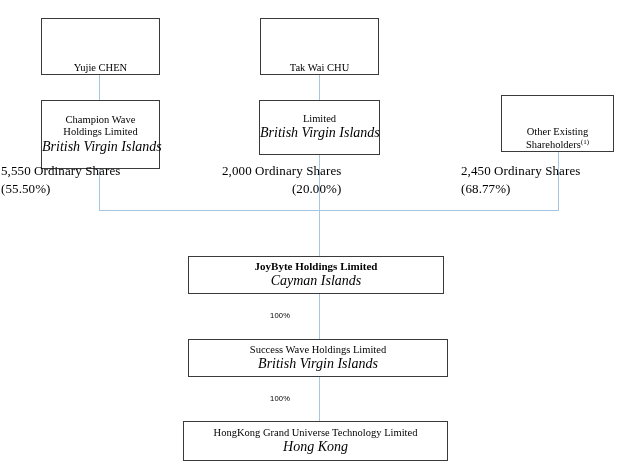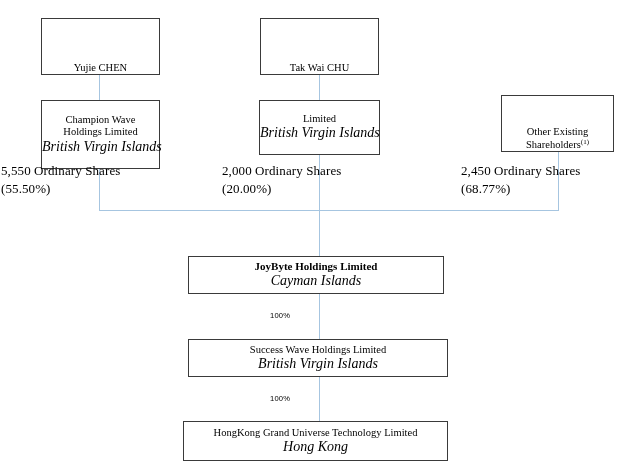--- a/index.html
+++ b/index.html
@@ -122,21 +122,21 @@
   <div class="node v-top" style="left:501px; top:95px; width:113px; height:57px; padding-top:8px;">
     <span class="line1 name">Other Existing</span>
     <span class="line2 name"><span>Shareholders</span><span class="sup">(1)</span></span>
   </div>
 
   <div class="share-label" style="left:1px; top:162px;">
     <span>5,550 Ordinary Shares</span><br>
     <span>(55.50%)</span>
   </div>
 
-  <div class="share-label" style="left:222px; top:162px;">
+  <div class="share-label" style="left:222px; top:162px;text-align:right;">
     <span>2,000 Ordinary Shares</span><br>
     <span>(20.00%)</span>
   </div>
 
   <div class="share-label" style="left:461px; top:162px;">
     <span>2,450 Ordinary Shares</span><br>
     <span>(68.77%)</span>
   </div>
 
   <div class="node v-center" style="left:188px; top:256px; width:256px; height:38px;">

